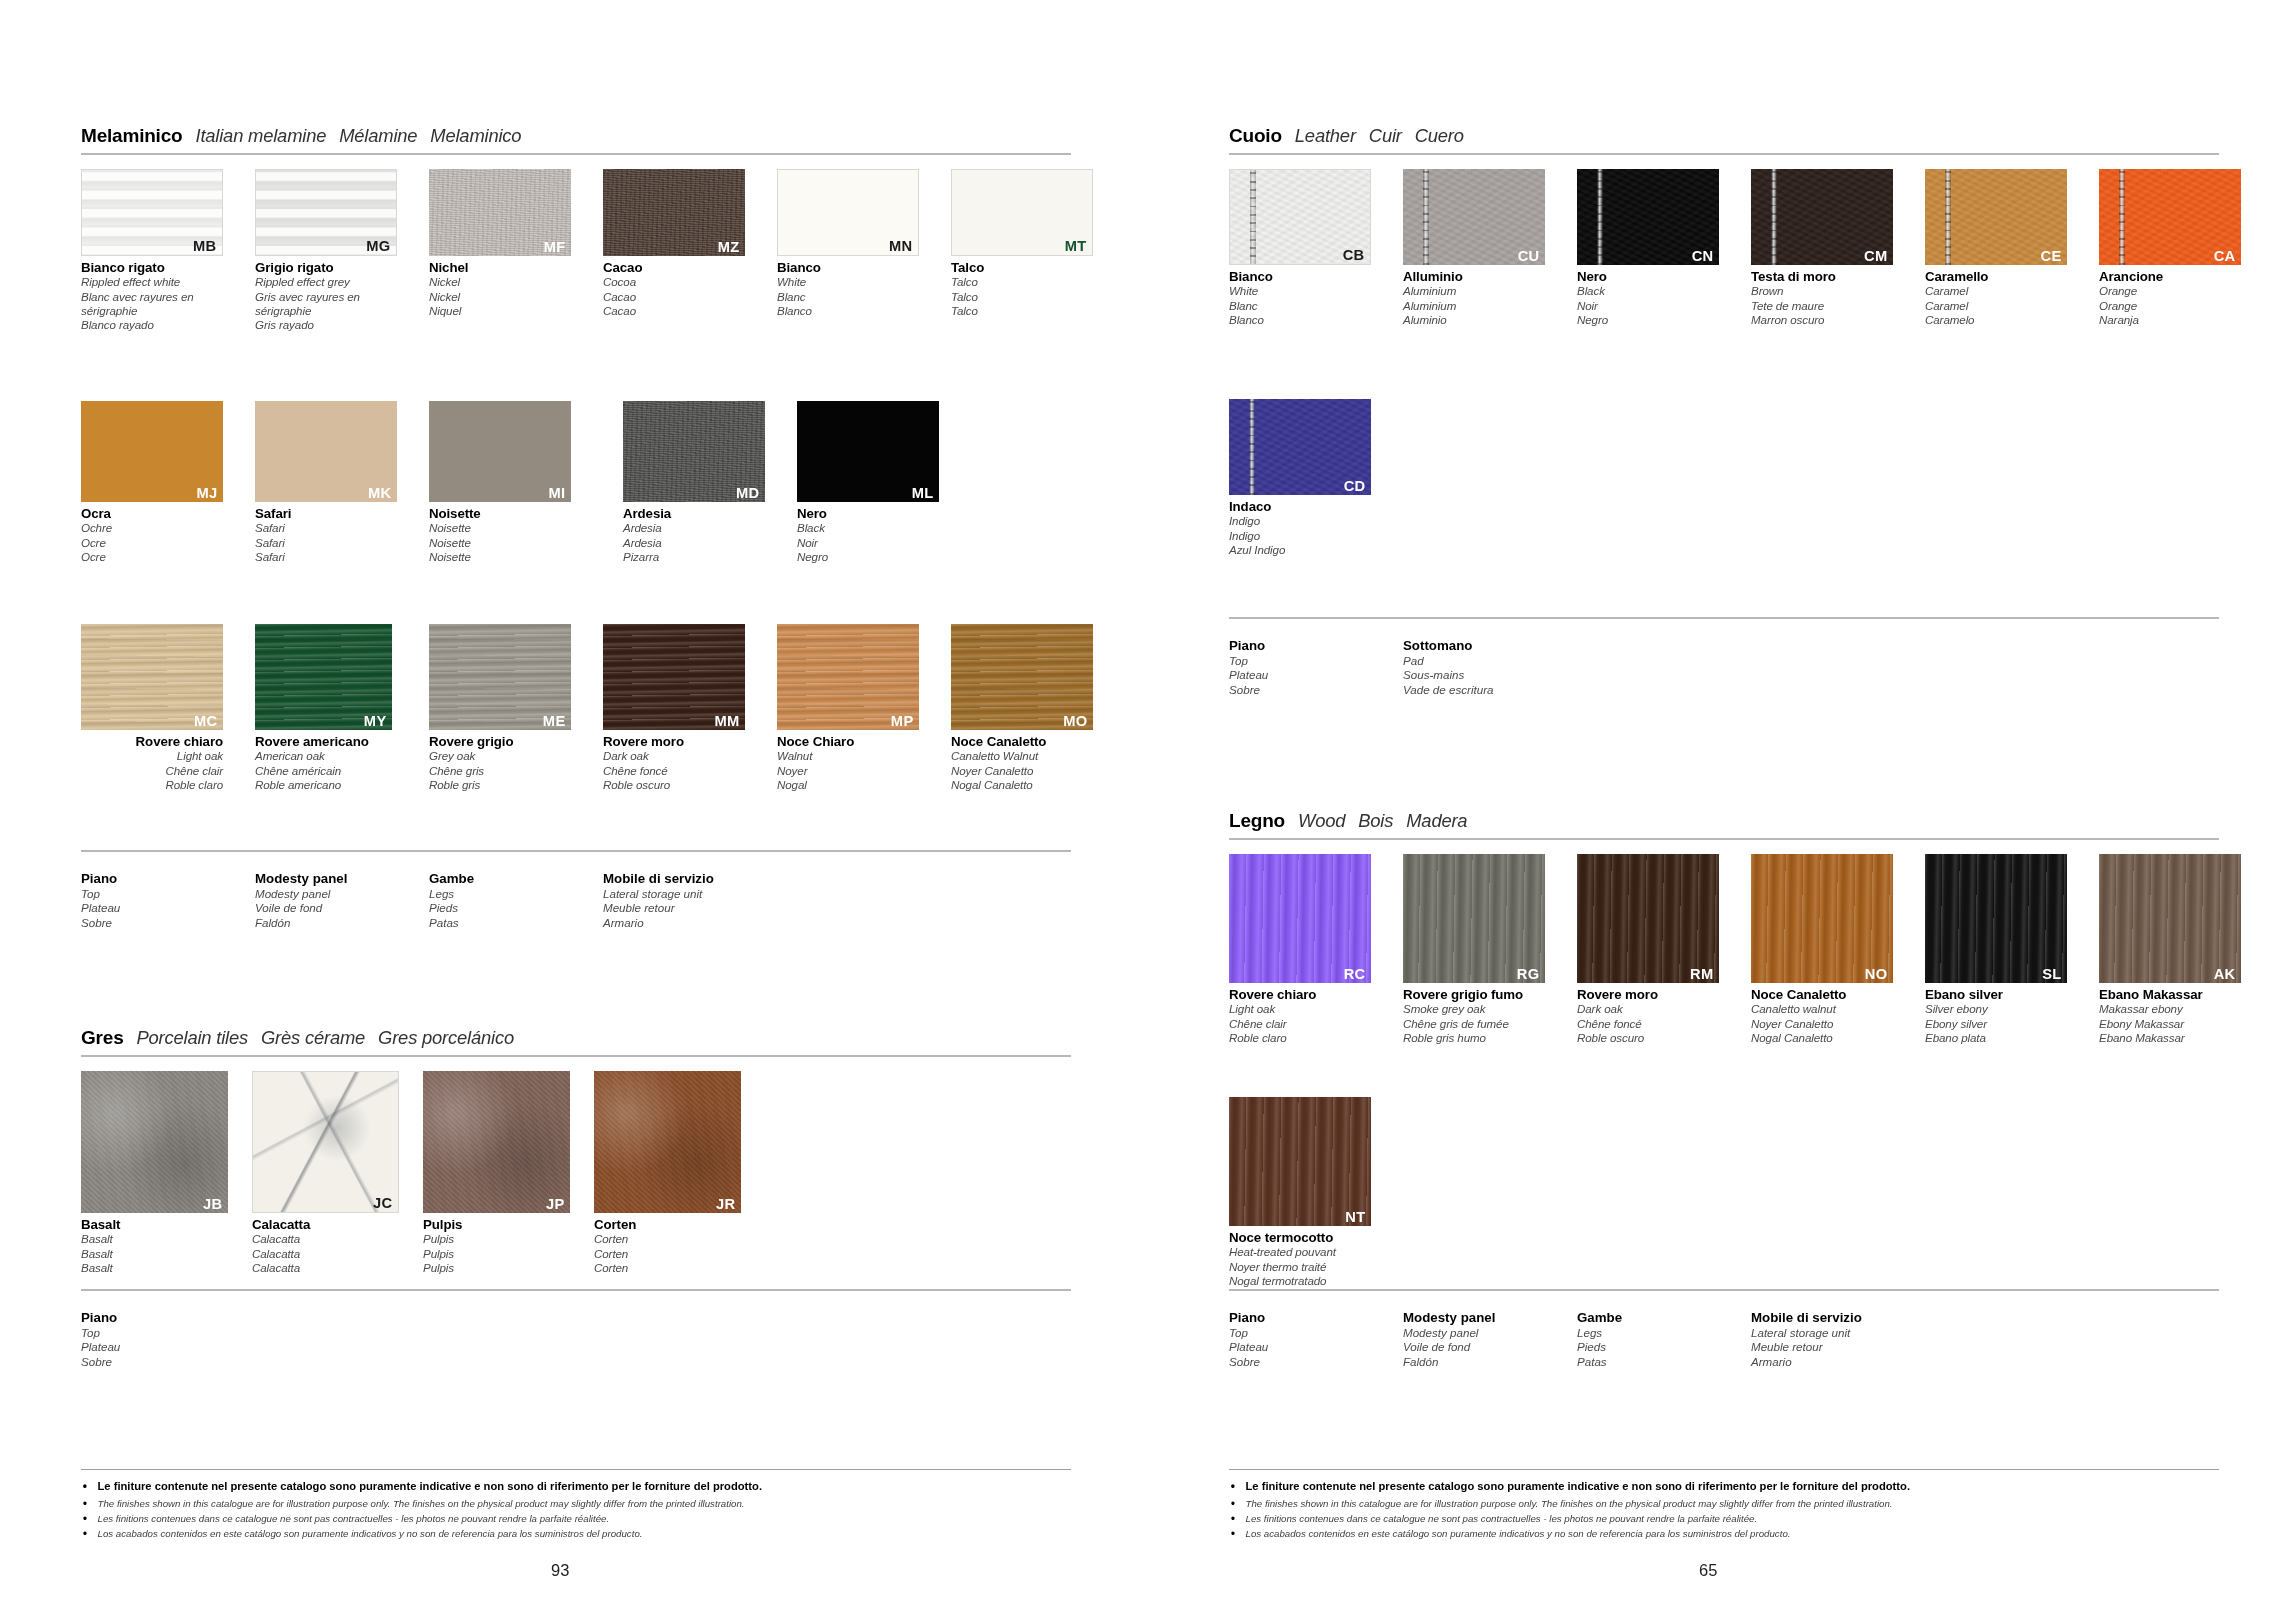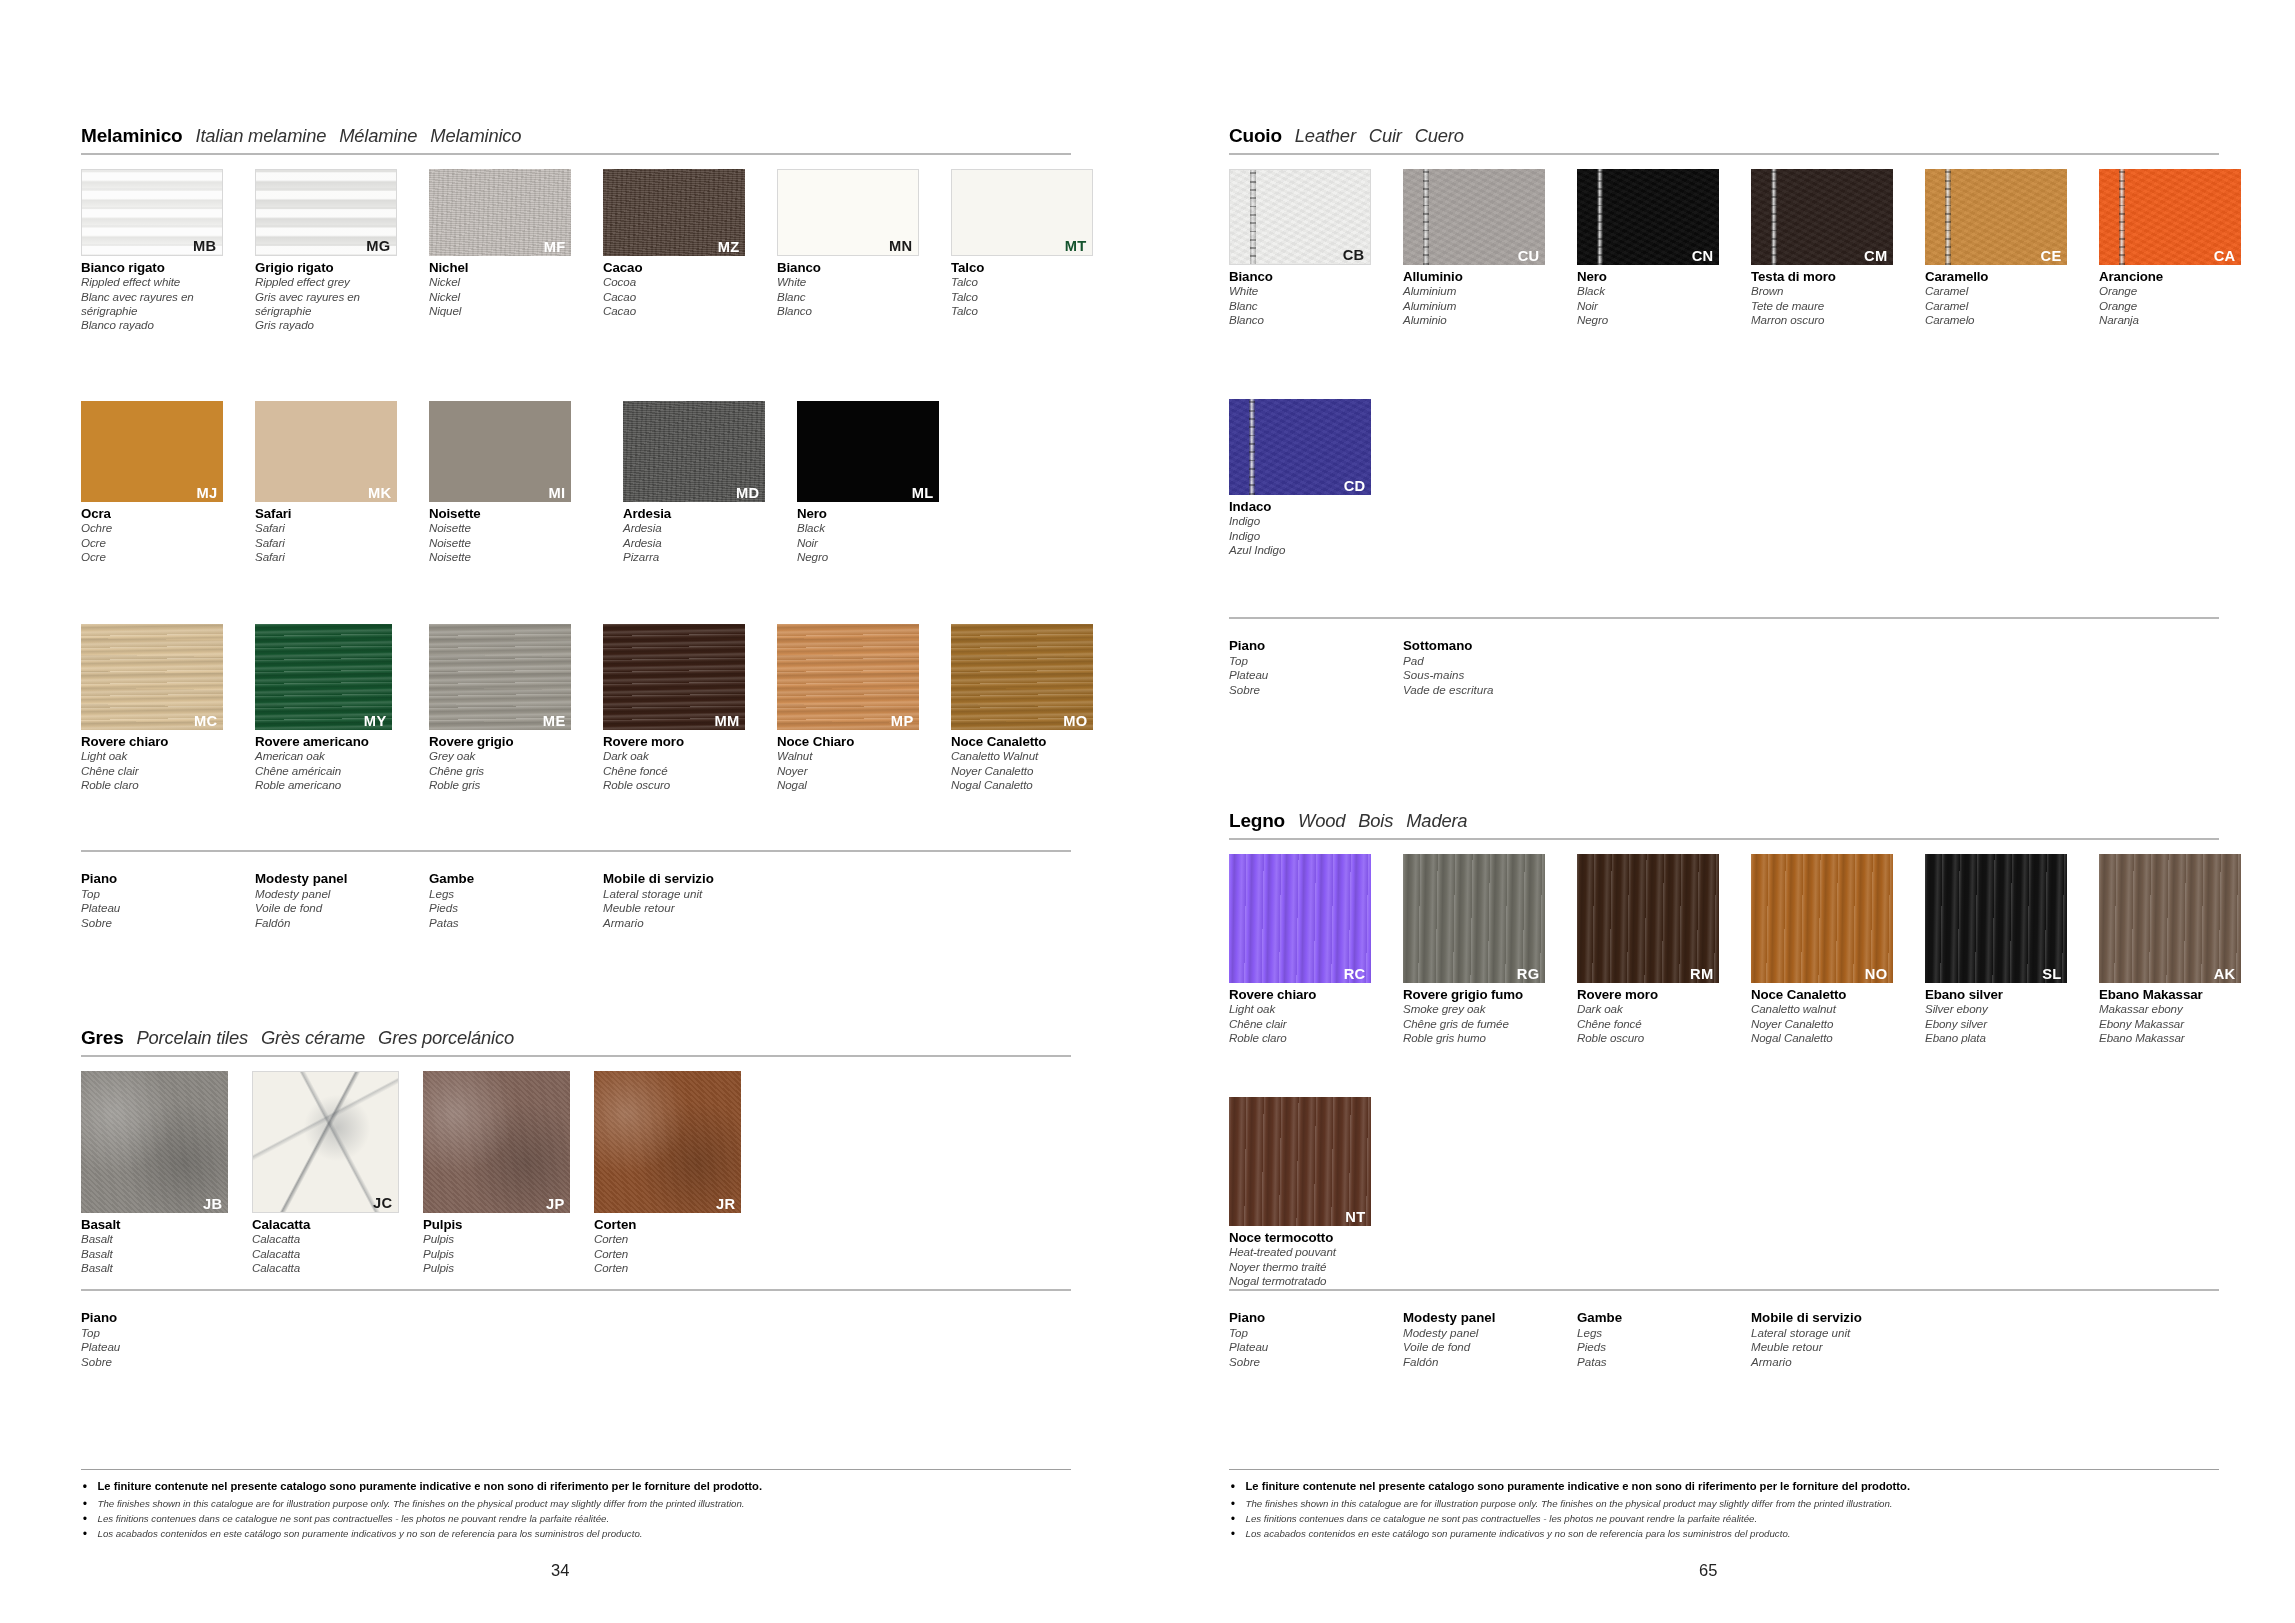--- a/index.html
+++ b/index.html
@@ -275,21 +275,21 @@
           </div>
           <div class="names">
             <div class="n-it">Nero</div>
             <div class="n-tr">Black</div>
             <div class="n-tr">Noir</div>
             <div class="n-tr">Negro</div>
           </div>
         </div>
       </div>
       <div class="grid" style="left: 81px; top: 624px; gap: 32px;">
-        <div class="cell" style="width: 142px;">
+        <div class="cell" style="width: 142px; text-align: right;">
           <div class="sw tx-wood" style="width: 142px; height: 106px; background: rgb(221, 196, 154);">
             <span class="code" style="color: rgb(255, 255, 255);">MC</span>
           </div>
           <div class="names">
             <div class="n-it">Rovere chiaro</div>
             <div class="n-tr">Light oak</div>
             <div class="n-tr">Chêne clair</div>
             <div class="n-tr">Roble claro</div>
           </div>
         </div>
@@ -436,21 +436,21 @@
         </div>
       </div>
       <div class="footer" style="left: 81px; top: 1469px; width: 990px;">
         <ul>
           <li class="strong">Le finiture contenute nel presente catalogo sono puramente indicative e non sono di riferimento per le forniture del prodotto.</li>
           <li class="light">The finishes shown in this catalogue are for illustration purpose only. The finishes on the physical product may slightly differ from the printed illustration.</li>
           <li class="light">Les finitions contenues dans ce catalogue ne sont pas contractuelles - les photos ne pouvant rendre la parfaite réalitée.</li>
           <li class="light">Los acabados contenidos en este catálogo son puramente indicativos y no son de referencia para los suministros del producto.</li>
         </ul>
       </div>
-      <div class="pagenum" style="left: 551px; top: 1561px;">34</div>
+      <div class="pagenum" style="left: 551px; top: 1561px;">93</div>
     </div>
 
   <div class="page" id="page-right">
       <div class="section-head" style="left: 81px; top: 125px; width: 990px;">
         <span class="it">Cuoio</span>
         <span class="tr">Leather</span>
         <span class="tr">Cuir</span>
         <span class="tr">Cuero</span>
       </div>
       <div class="grid" style="left: 81px; top: 169px; gap: 32px;">

